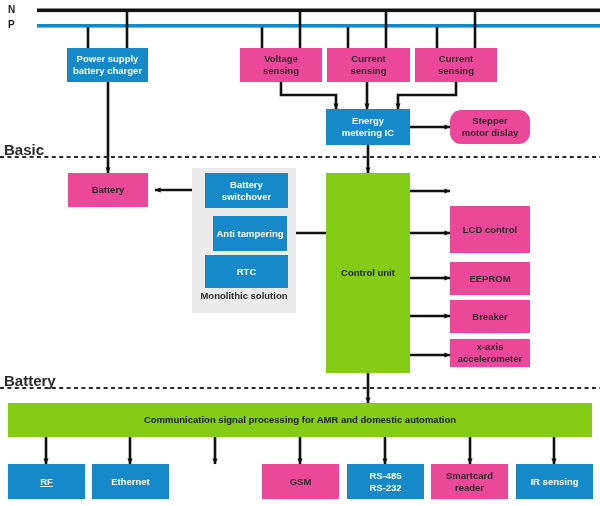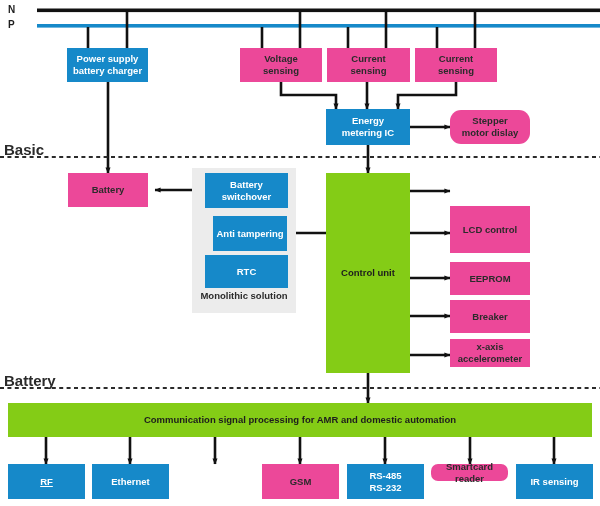--- a/index.html
+++ b/index.html
@@ -163,16 +163,16 @@
   <div class="blk blk-grey" style="left:450px;top:262px;width:80px;height:33px;">EEPROM</div>
   <div class="blk blk-grey" style="left:450px;top:300px;width:80px;height:33px;">Breaker</div>
   <div class="blk blk-grey" style="left:450px;top:339px;width:80px;height:28px;">x-axis<br>accelerometer</div>
 
   <div class="blk blk-orange commbar" style="left:8px;top:403px;width:584px;height:34px;">Communication signal processing for AMR and domestic automation</div>
 
   <div class="blk blk-blue" style="left:8px;top:464px;width:77px;height:35px;text-decoration:underline;">RF</div>
   <div class="blk blk-blue" style="left:92px;top:464px;width:77px;height:35px;">Ethernet</div>
   <div class="blk blk-grey" style="left:262px;top:464px;width:77px;height:35px;">GSM</div>
   <div class="blk blk-blue" style="left:347px;top:464px;width:77px;height:35px;">RS-485<br>RS-232</div>
-  <div class="blk blk-grey" style="left:431px;top:464px;width:77px;height:17px;border-radius:7px;">Smartcard<br>reader</div>
+  <div class="blk blk-grey" style="left:431px;top:464px;width:77px;height:35px;">Smartcard<br>reader</div>
   <div class="blk blk-blue" style="left:516px;top:464px;width:77px;height:35px;">IR sensing</div>
 
 </div>
 
 </body></html>

